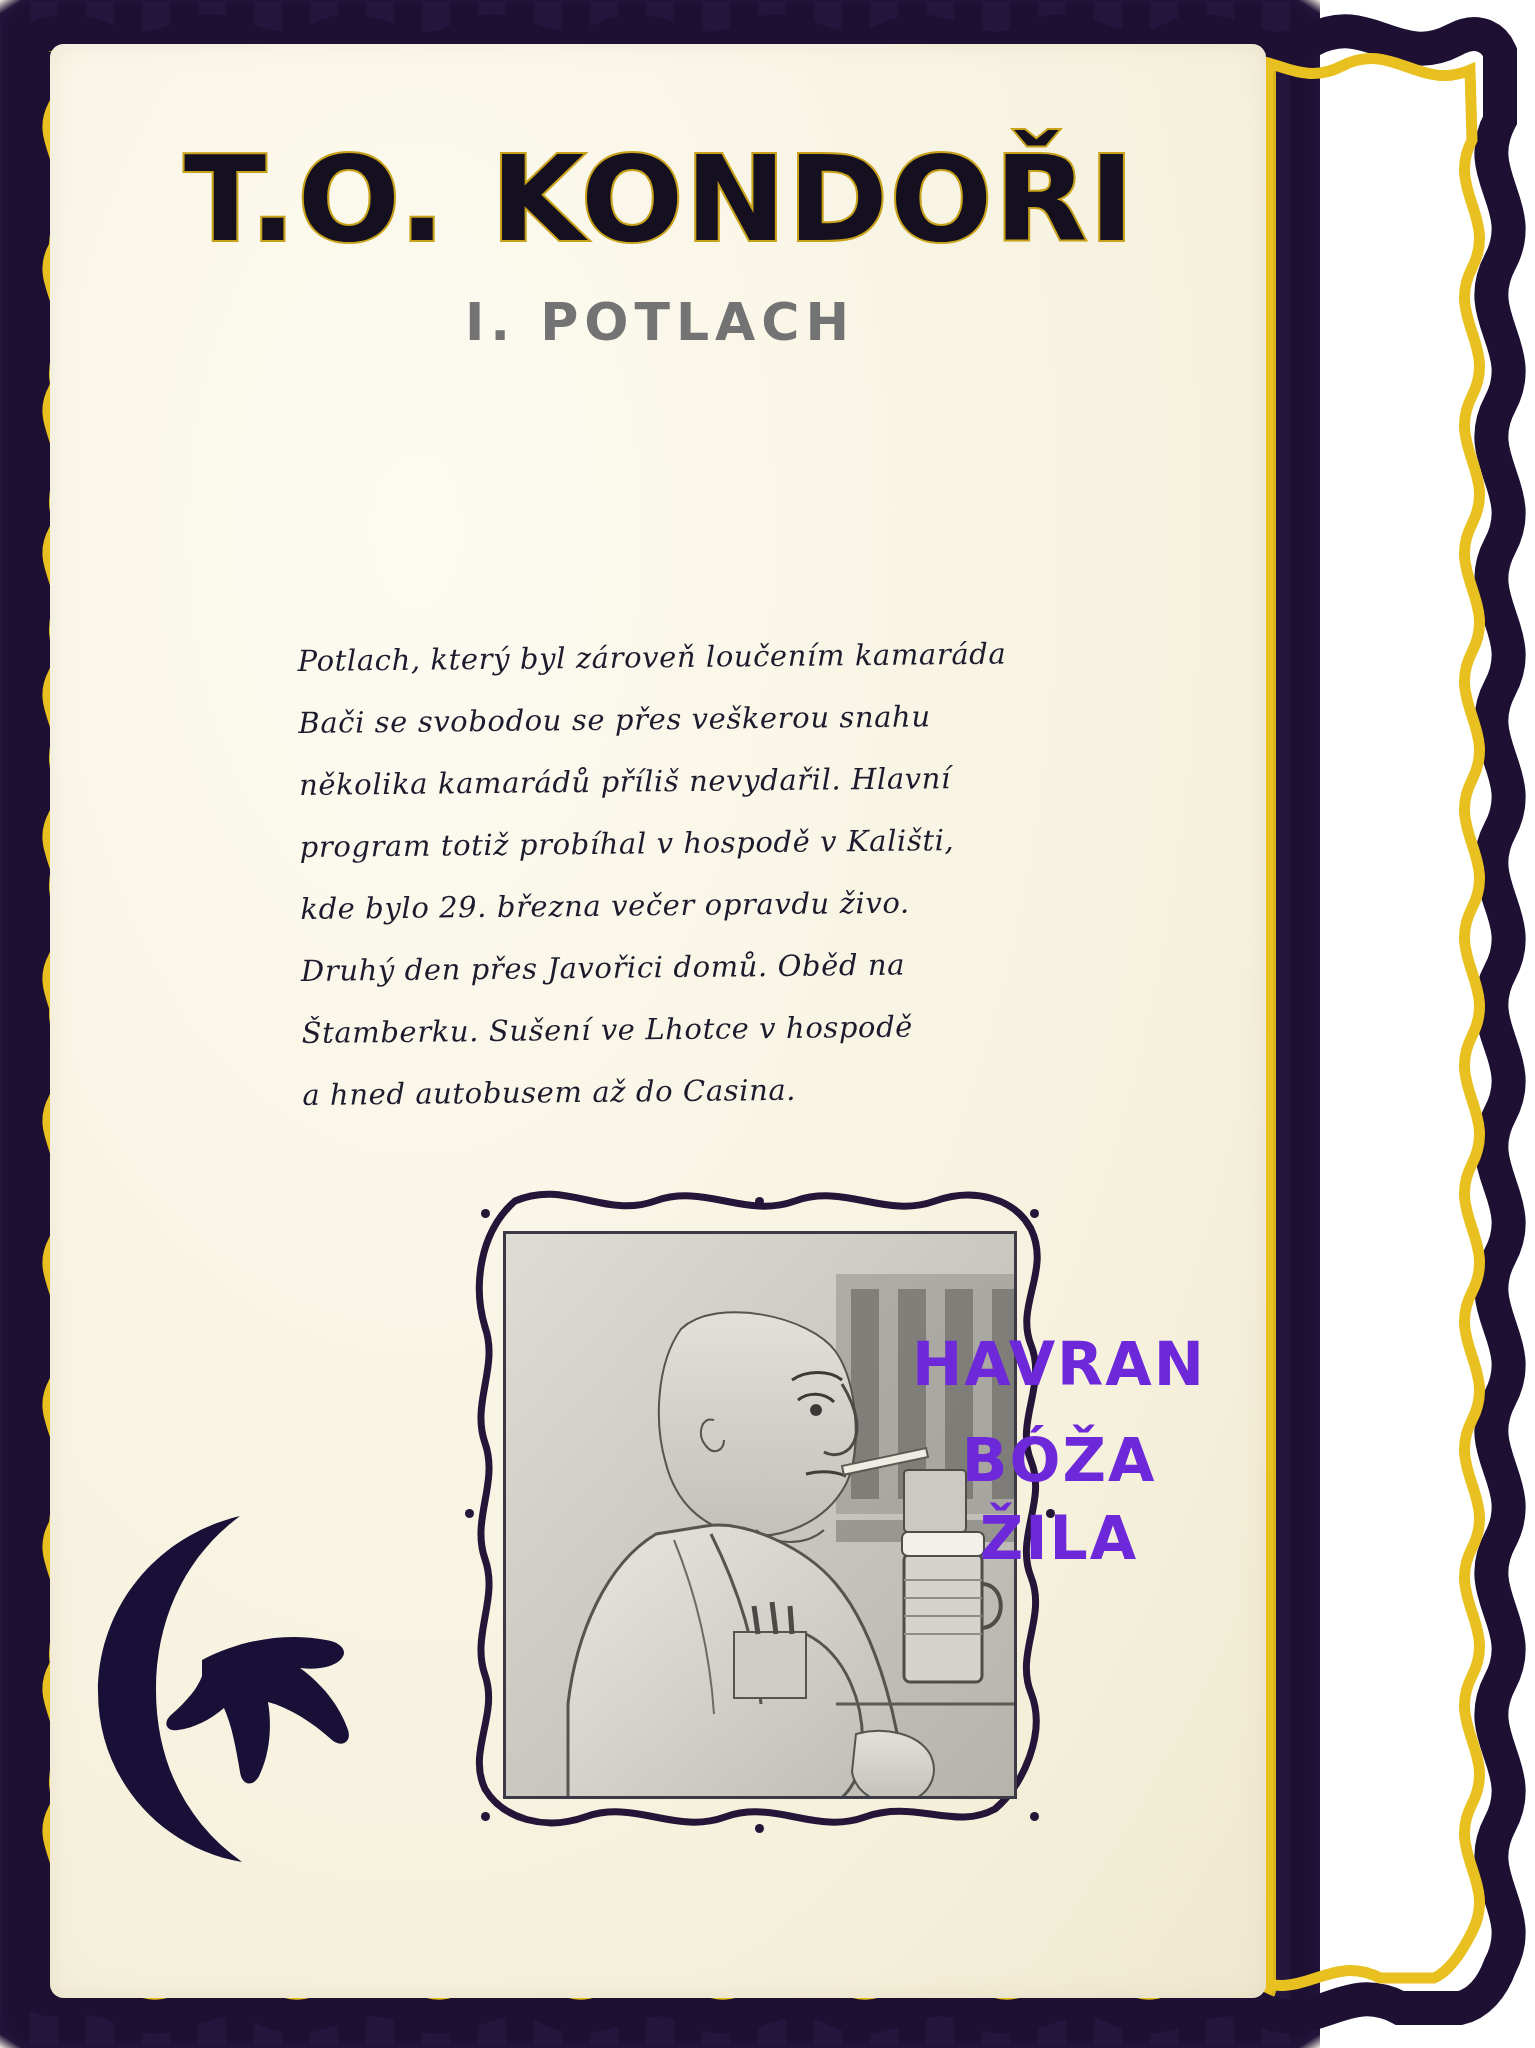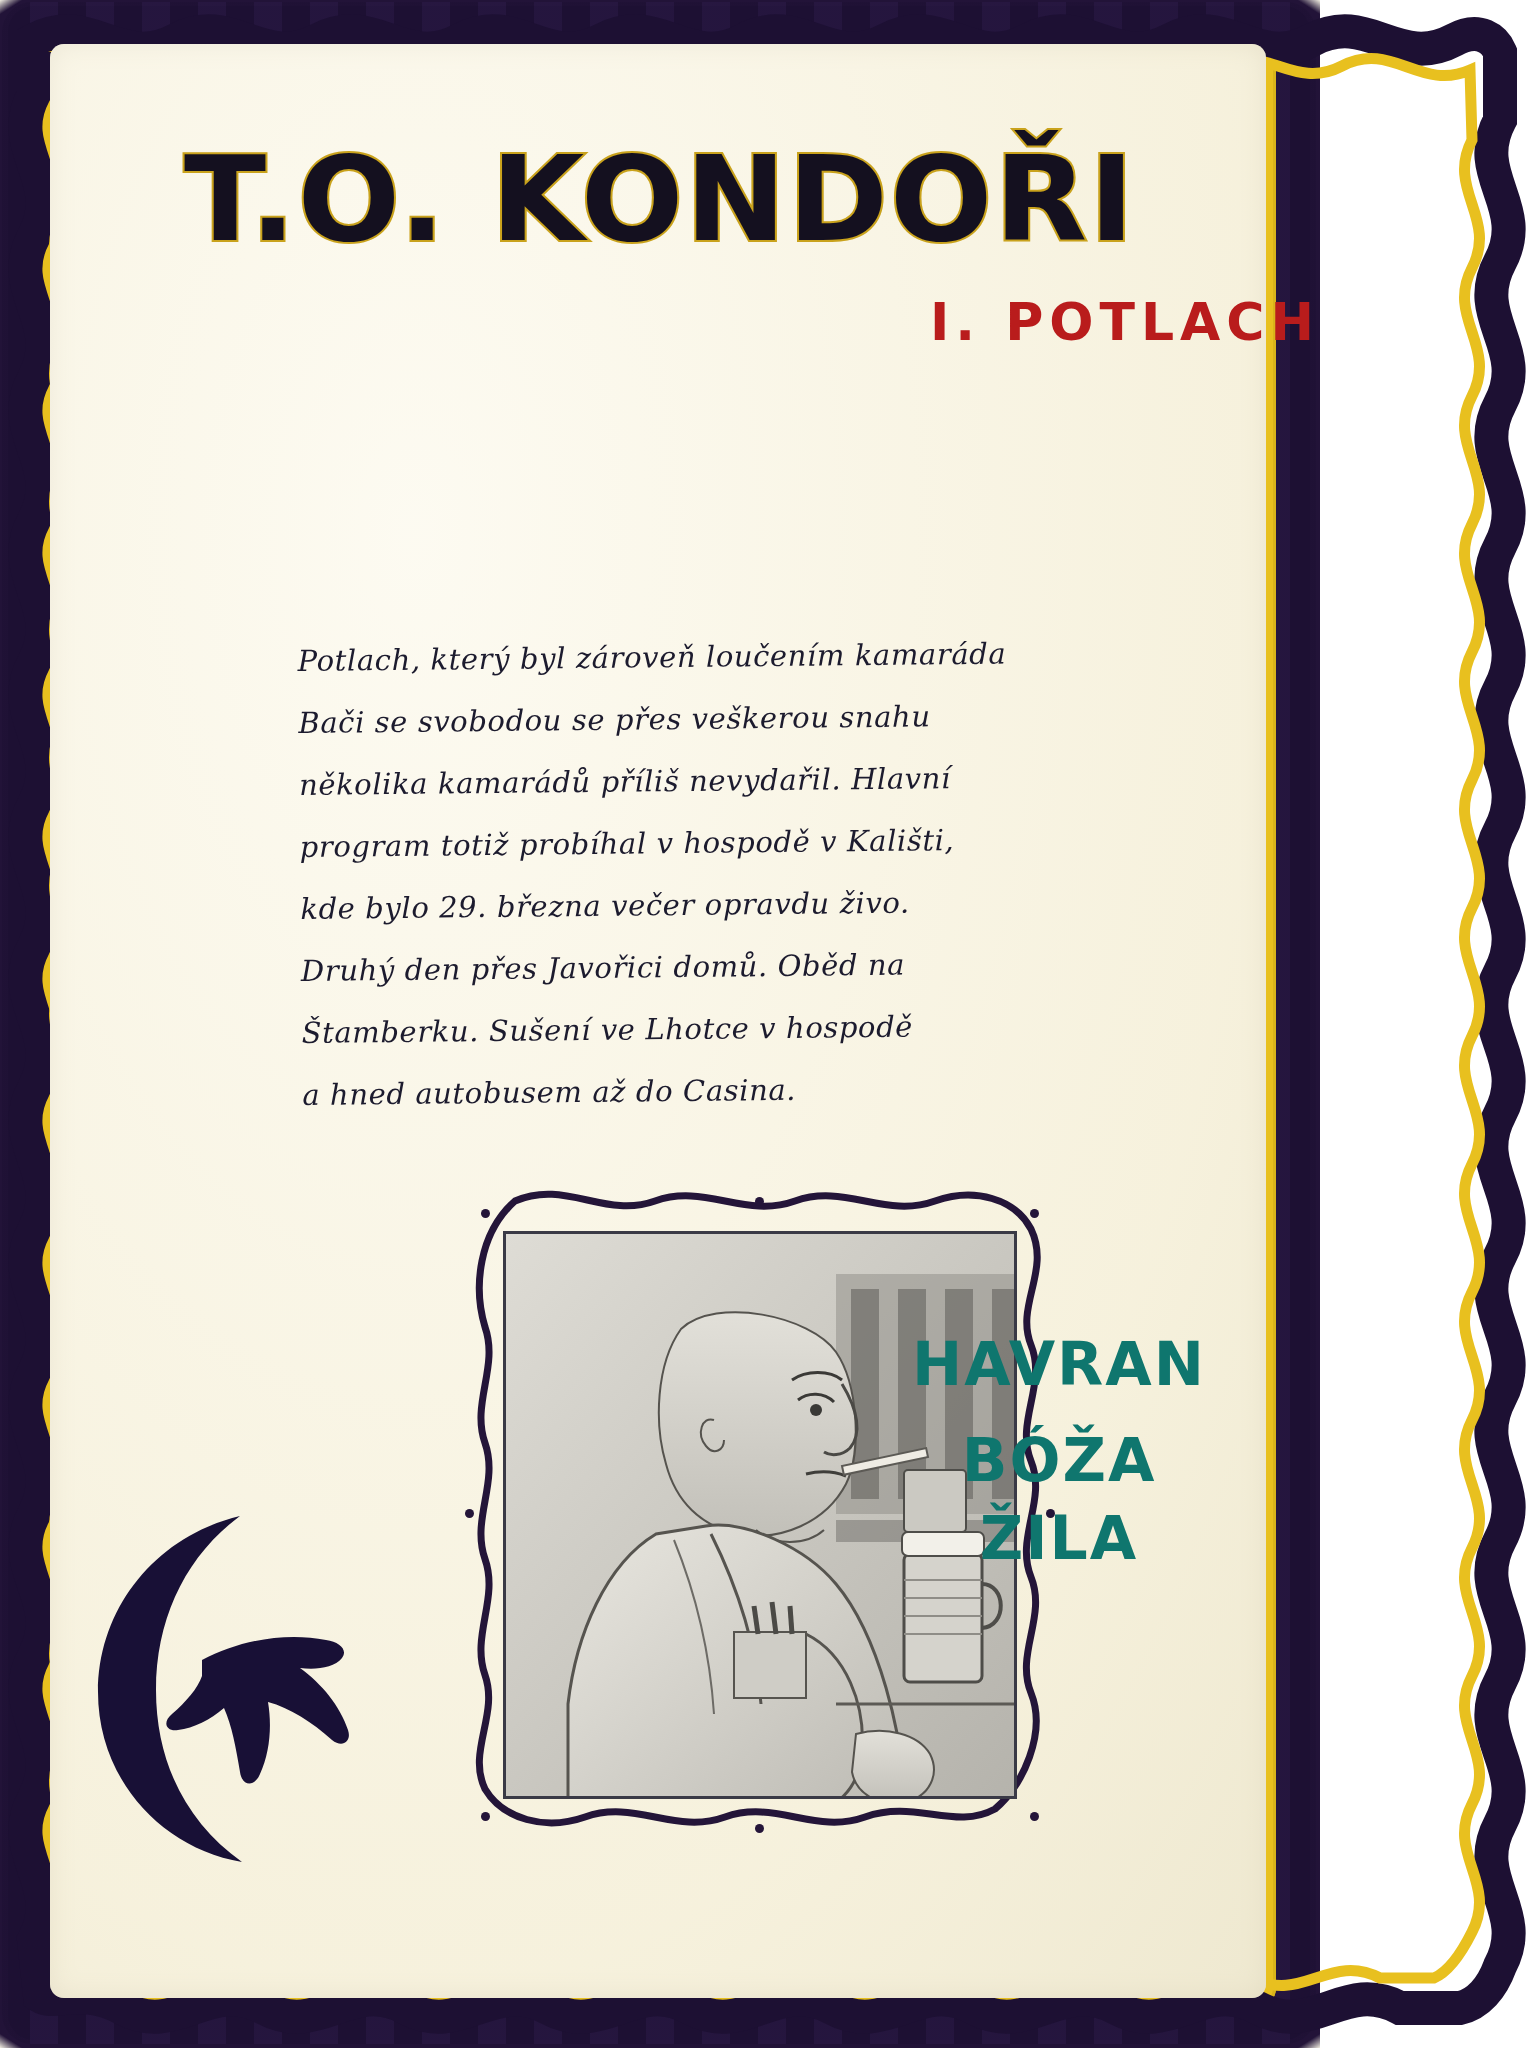--- a/index.html
+++ b/index.html
@@ -82,26 +82,26 @@
     letter-spacing: 2px;
     color: #14101f;
     -webkit-text-stroke: 4px #c9a21c;
     paint-order: stroke fill;
     transform: scaleX(1.02);
   }
   .subtitle {
     position: absolute;
     left: 0; right: 0;
     top: 292px;
-    text-align: right;
+    text-align: center;
     font-family: "DejaVu Sans", sans-serif;
     font-weight: 600;
     font-size: 52px;
     letter-spacing: 6px;
-    color: #b91c1c;
+    color: #737373;
   }
 
   
   .body-text {
     position: absolute;
     left: 300px;
     top: 625px;
     width: 950px;
     font-family: "DejaVu Serif", serif;
     font-size: 29px;
@@ -149,21 +149,21 @@
     position: absolute;
     right: 96px;
     top: 1325px;
     width: 330px;
     text-align: center;
     font-family: "DejaVu Sans", sans-serif;
     font-weight: 800;
     font-size: 60px;
     line-height: 78px;
     letter-spacing: 2px;
-    color: #0f766e;
+    color: #6d28d9;
   }
   .names .n { display: block; }
   .names .gap { height: 18px; }
 </style>
 </head>
 <body>
 
 <div id="page">
 
   <div class="border-outer"></div>

